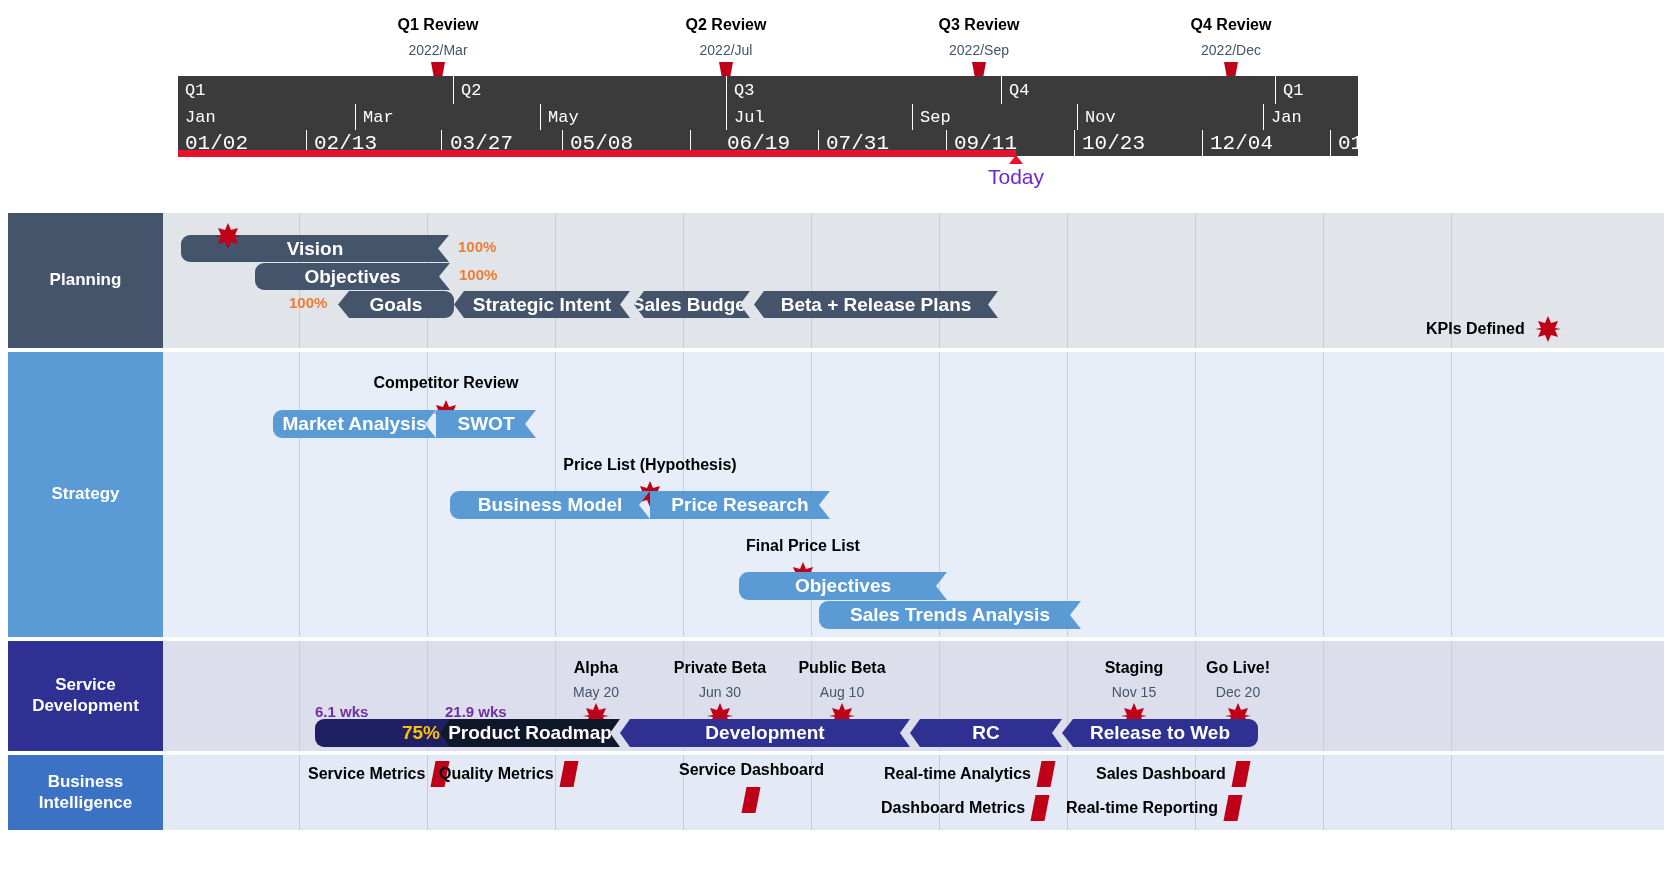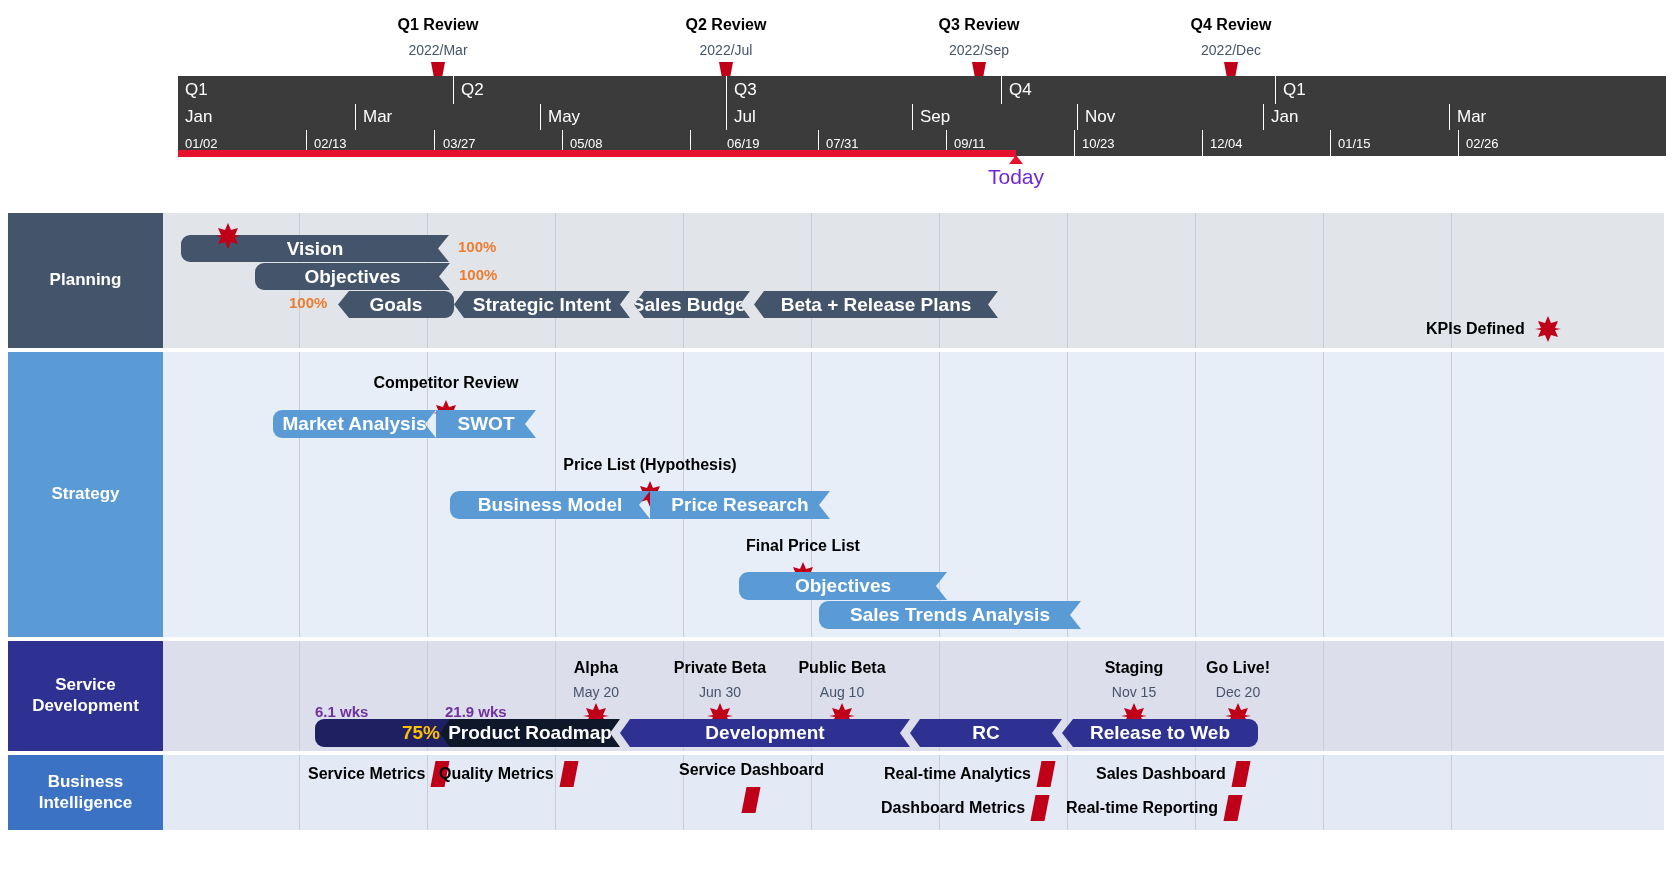--- a/index.html
+++ b/index.html
@@ -13,29 +13,29 @@
 
   
   .rev-title{font-size:16px;font-weight:bold;color:#000;text-align:center;
              white-space:nowrap;transform:translateX(-50%);}
   .rev-date{font-size:14px;color:#44546a;text-align:center;
             white-space:nowrap;transform:translateX(-50%);}
   .rev-flag{width:22px;height:22px;transform:translateX(-50%);}
   .rev-flag svg{display:block}
 
   
-  .band{position:absolute;left:178px;width:1488px;background:#3b3b3b;}
+  .band{position:absolute;left:178px;width:1180px;background:#3b3b3b;font-family:Liberation Mono, monospace;}
   .band .cell{position:absolute;top:0;bottom:0;color:#fff;
               font-size:17px;display:flex;align-items:center;
               padding-left:7px;border-left:1px solid #ffffff;}
   .band .cell.first{border-left:none;}
   .q-band{height:28px;top:76px;}
   .m-band{height:26px;top:104px;}
   .d-band{height:26px;top:130px;}
-  .d-band .cell{font-size:13px;}
+  .d-band .cell{font-size:21px;}
 
   
   .redline{position:absolute;height:7px;background:#e8112d;}
   .today-tri{width:0;height:0;border-left:7px solid transparent;
              border-right:7px solid transparent;border-bottom:9px solid #e8112d;}
   .today-lbl{font-size:21px;color:#6d28d9;white-space:nowrap;
              transform:translateX(-50%);}
 
   
   .lane{position:absolute;left:8px;width:1656px;}
@@ -132,21 +132,21 @@
     <div class="cell" style="left:548px;width:186px;">Jul</div>
     <div class="cell" style="left:734px;width:165px;">Sep</div>
     <div class="cell" style="left:899px;width:186px;">Nov</div>
     <div class="cell" style="left:1085px;width:186px;">Jan</div>
     <div class="cell" style="left:1271px;width:217px;">Mar</div>
   </div>
 
   <div class="band d-band">
     <div class="cell first" style="left:0;width:128px;">01/02</div>
     <div class="cell" style="left:128px;width:128px;">02/13</div>
-    <div class="cell" style="left:256px;width:128px;padding-left:8px;">03/27</div>
+    <div class="cell" style="left:263px;width:128px;padding-left:8px;">03/27</div>
     <div class="cell" style="left:384px;width:128px;">05/08</div>
     <div class="cell" style="left:512px;width:128px;padding-left:36px;">06/19</div>
     <div class="cell" style="left:640px;width:128px;">07/31</div>
     <div class="cell" style="left:768px;width:128px;">09/11</div>
     <div class="cell" style="left:896px;width:128px;">10/23</div>
     <div class="cell" style="left:1024px;width:128px;">12/04</div>
     <div class="cell" style="left:1152px;width:128px;">01/15</div>
     <div class="cell" style="left:1280px;width:208px;">02/26</div>
   </div>
 

